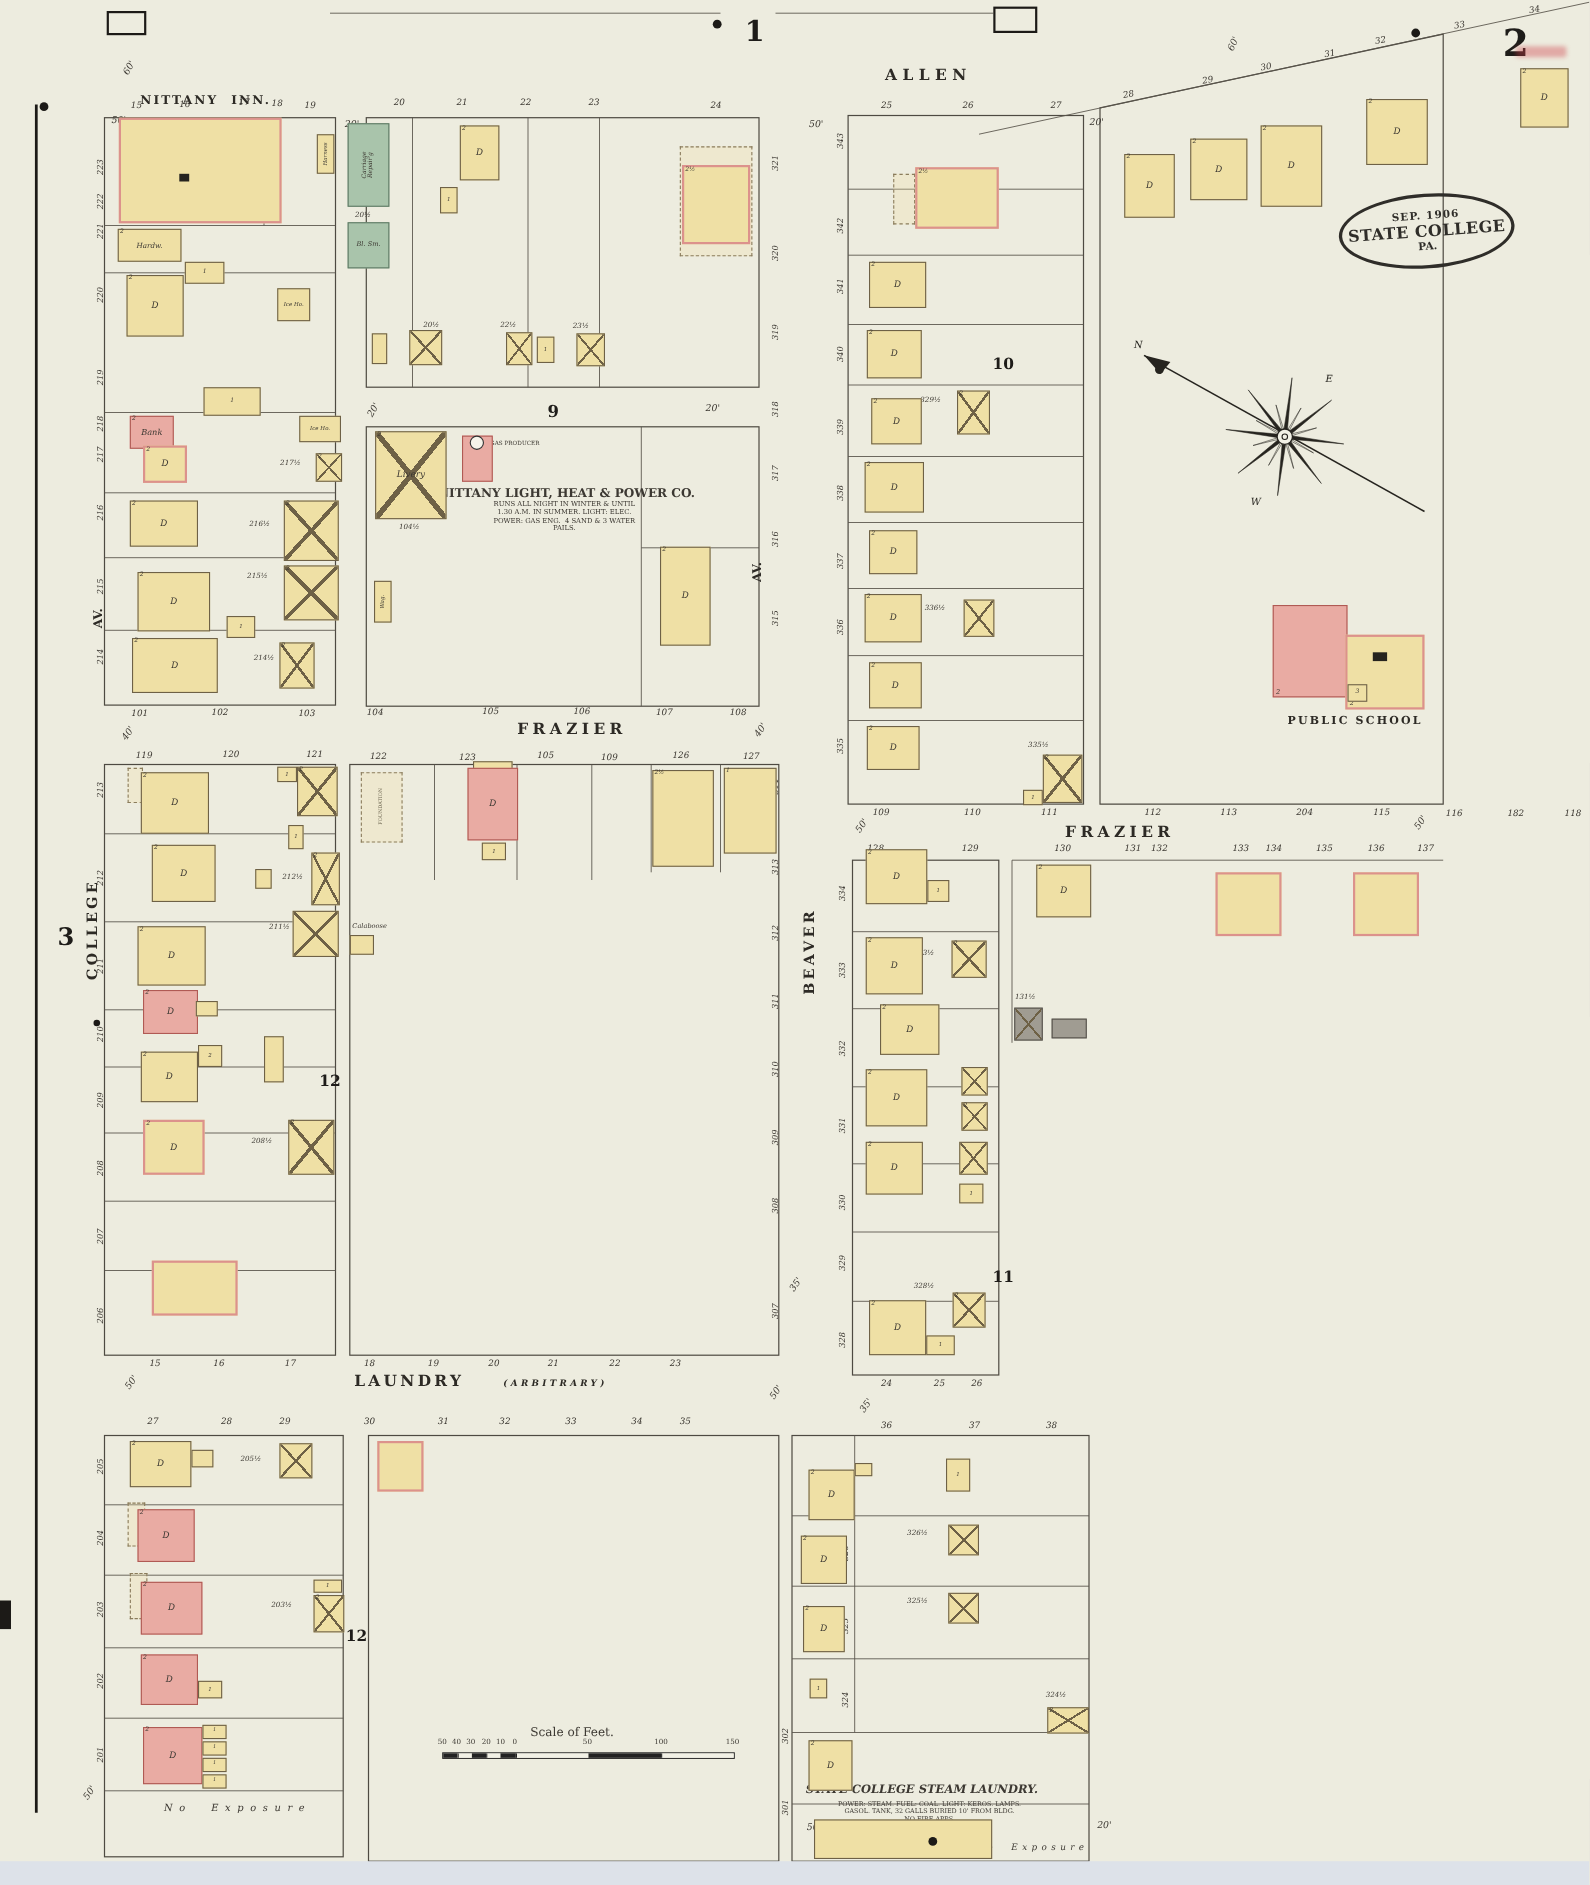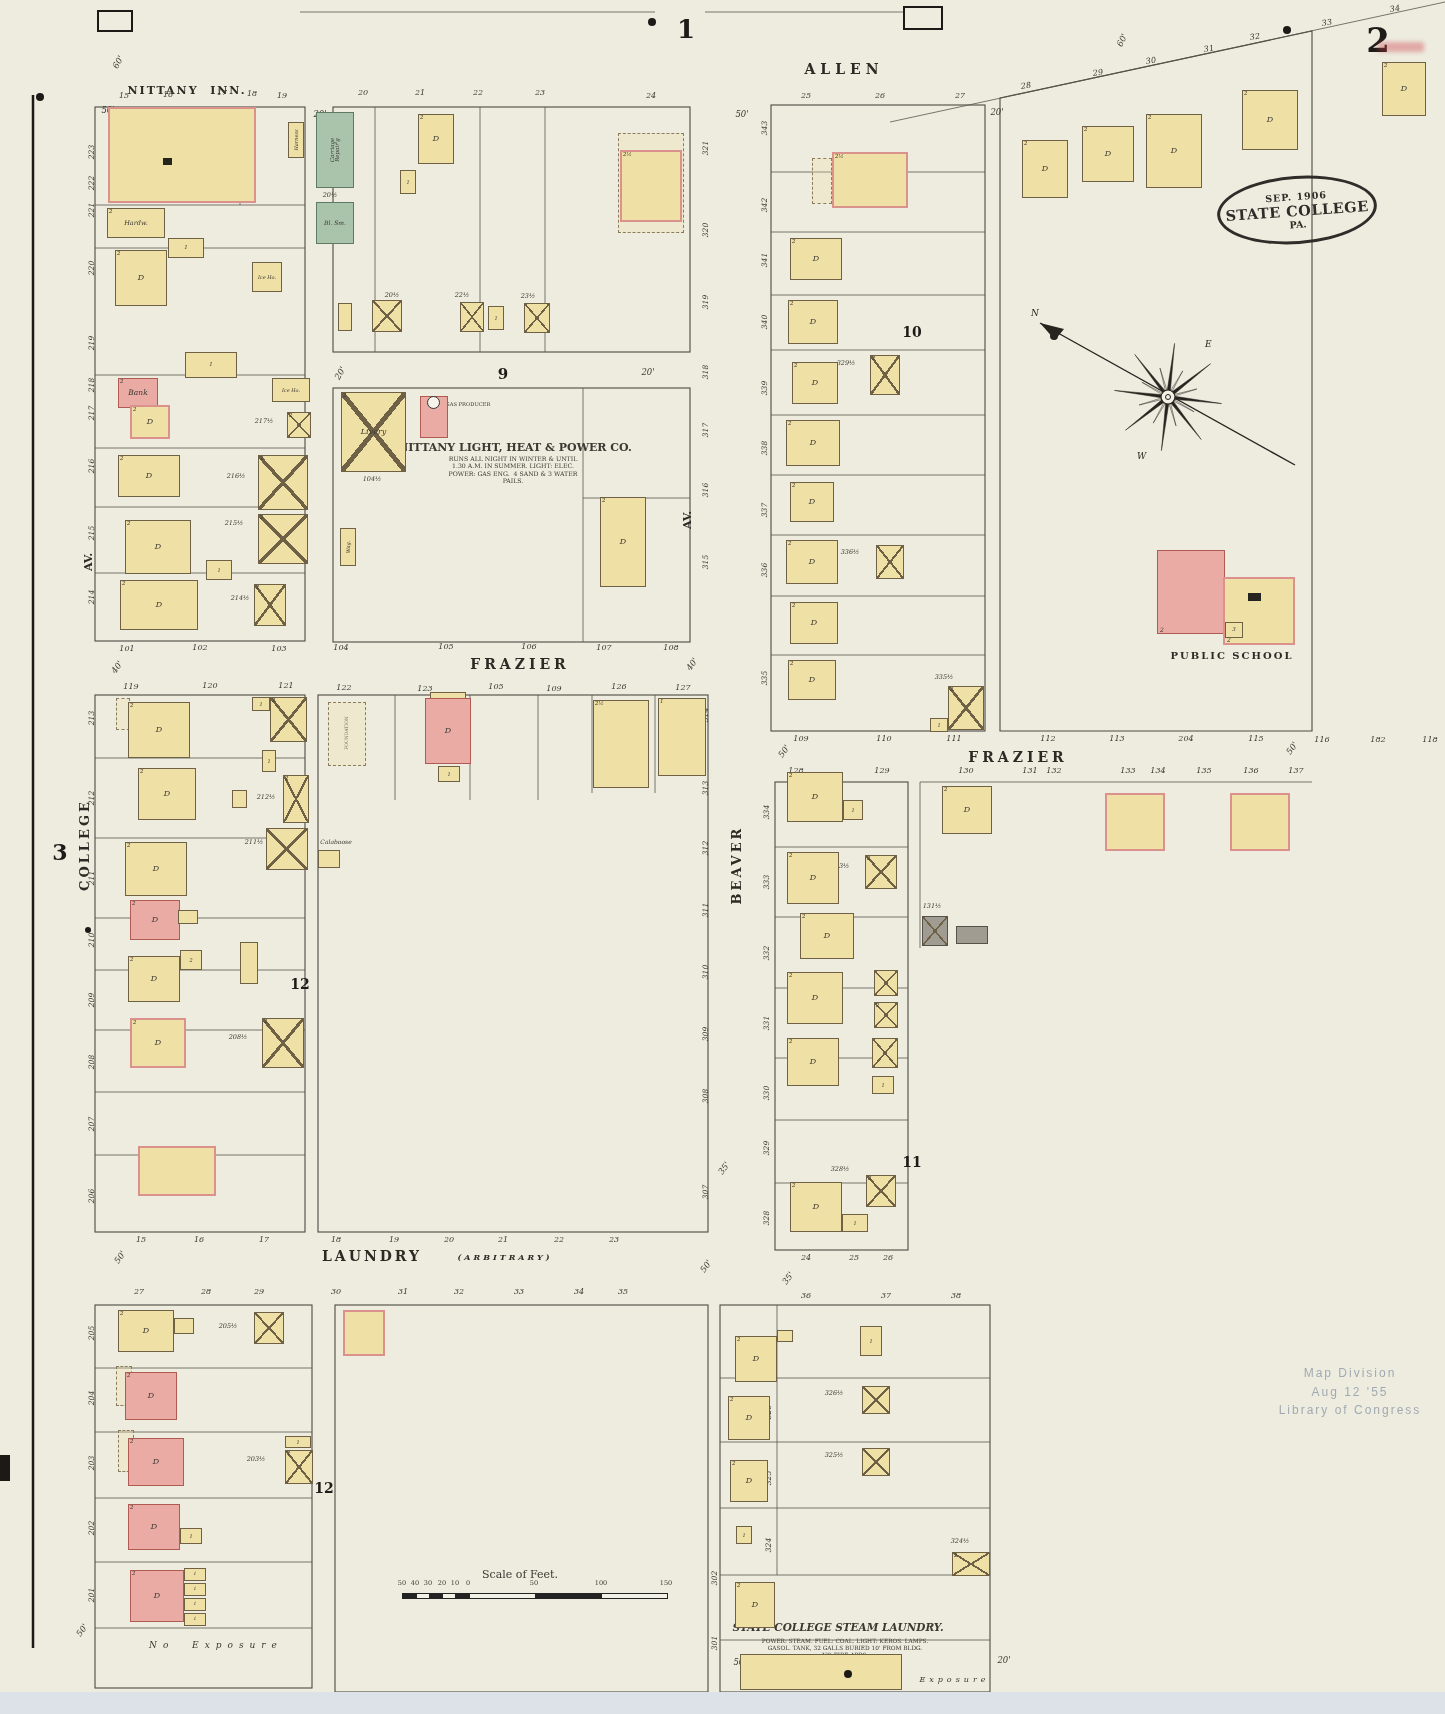--- a/index.html
+++ b/index.html
@@ -147,25 +147,20 @@
         <text x="1137" y="459" font-family="DejaVu Serif" font-style="italic" font-size="9" fill="#26241f">W</text>
       </g>
     </svg>
 
   <div id="oval">
     <div class="l1">SEP. 1906</div>
     <div class="l2">STATE COLLEGE</div>
     <div class="l3">PA.</div>
   </div>
 
-  <div id="stamp">
-    <div>Map Division</div>
-    <div>Aug 12 '55</div>
-    <div>Library of Congress</div>
-  </div>
 
   <div id="scalebar">
       <div class="sg f" style="width: 13px;"></div>
       <div class="sg e" style="width: 13px;"></div>
       <div class="sg f" style="width: 13px;"></div>
       <div class="sg e" style="width: 13px;"></div>
       <div class="sg f" style="width: 14px;"></div>
       <div class="sg e" style="width: 66px;"></div>
       <div class="sg f" style="width: 66px;"></div>
       <div class="sg e" style="width: 66px;"></div>

